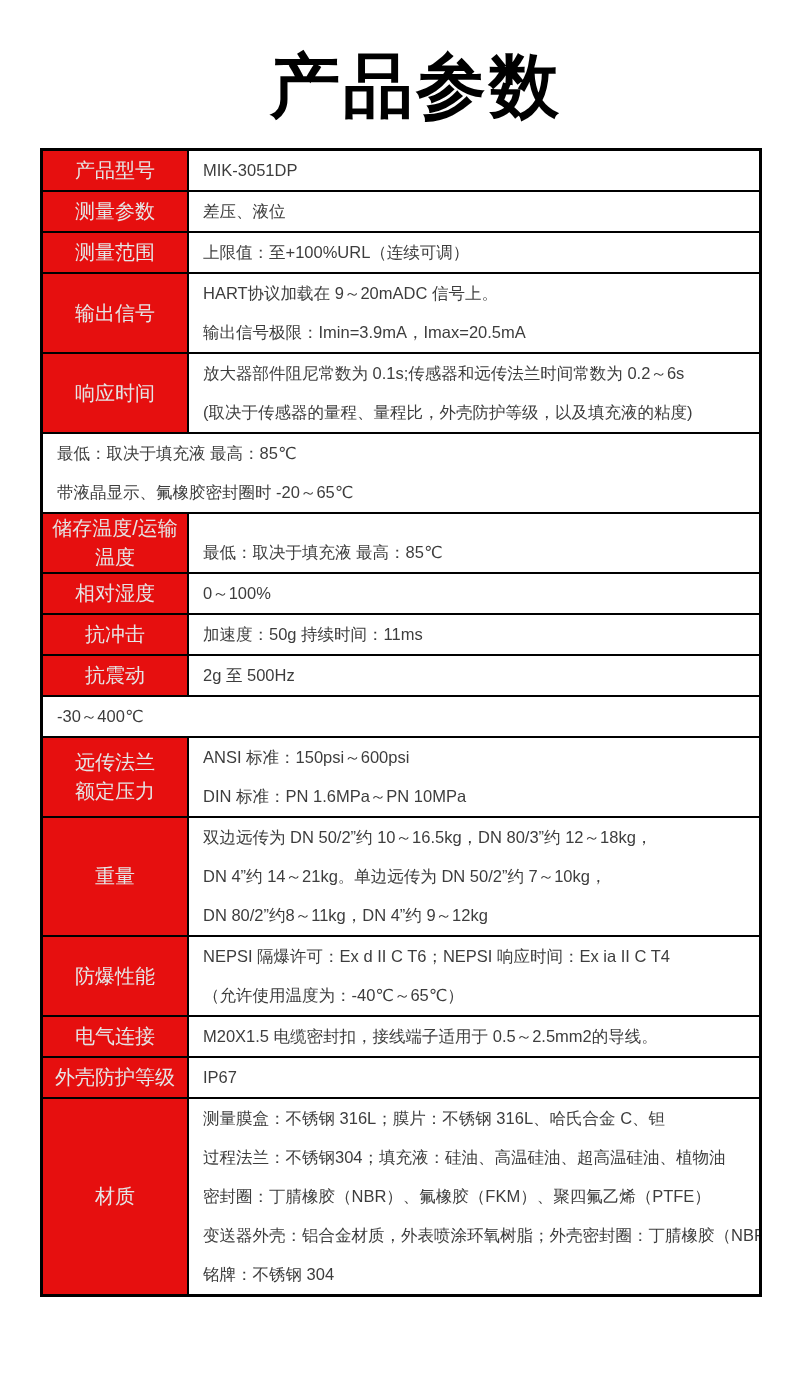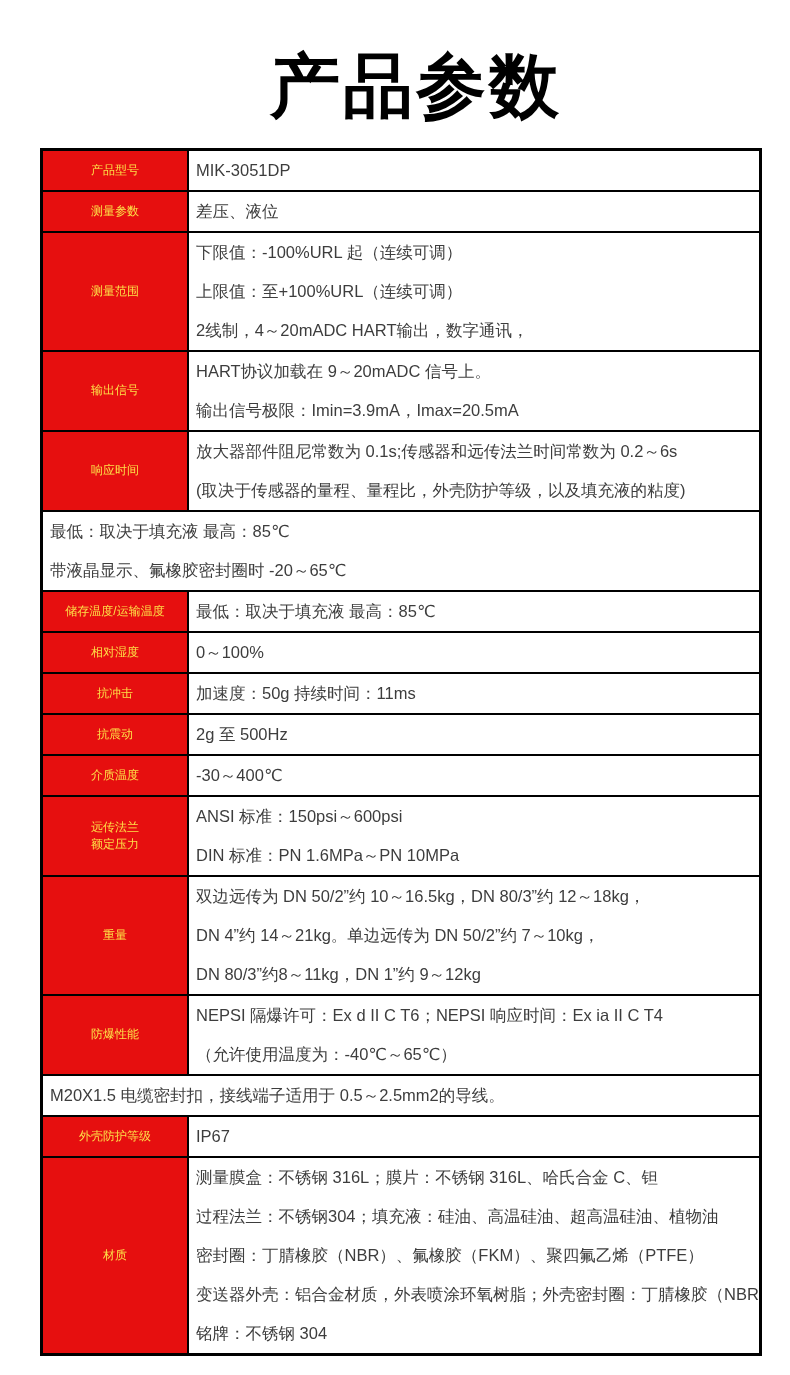--- a/index.html
+++ b/index.html
@@ -32,37 +32,37 @@
   }
   .spec-row {
     display: flex;
     border-bottom: 2px solid #000000;
   }
   .spec-row:last-child { border-bottom: none; }
   .label-cell {
     flex: 0 0 146px;
     width: 146px;
     background: var(--accent-red, #e60f0f);
-    color: #fde047;
+    color: #e5e5e5;
     border-right: 2px solid #000000;
     display: flex;
     align-items: center;
     justify-content: center;
     text-align: center;
-    font-size: 12px;
+    font-size: 20px;
     line-height: 1.45;
     white-space: pre-line;
     padding: 0 1px;
   }
   .value-cell {
     flex: 1 1 auto;
     display: flex;
     flex-direction: column;
-    justify-content: flex-start;
-    padding-left: 7px;
+    justify-content: flex-end;
+    padding-left: 14px;
     overflow: hidden;
   }
   .value-line {
     height: 39px;
     display: flex;
     align-items: center;
     font-size: 16.5px;
     color: #3d3d3d;
     white-space: nowrap;
   }
@@ -81,23 +81,21 @@
     </div>
     <div class="spec-row">
       <div class="label-cell">测量参数</div>
       <div class="value-cell">
         <div class="value-line">差压、液位</div>
       </div>
     </div>
     <div class="spec-row">
       <div class="label-cell">测量范围</div>
       <div class="value-cell">
-        <div class="value-line">下限值：-100%URL 起（连续可调）</div>
         <div class="value-line">上限值：至+100%URL（连续可调）</div>
-        <div class="value-line">2线制，4～20mADC HART输出，数字通讯，</div>
       </div>
     </div>
     <div class="spec-row">
       <div class="label-cell">输出信号</div>
       <div class="value-cell">
         <div class="value-line">HART协议加载在 9～20mADC 信号上。</div>
         <div class="value-line">输出信号极限：Imin=3.9mA，Imax=20.5mA</div>
       </div>
     </div>
     <div class="spec-row">
@@ -131,49 +129,49 @@
         <div class="value-line">加速度：50g 持续时间：11ms</div>
       </div>
     </div>
     <div class="spec-row">
       <div class="label-cell">抗震动</div>
       <div class="value-cell">
         <div class="value-line">2g 至 500Hz</div>
       </div>
     </div>
     <div class="spec-row">
-      <div class="label-cell">介质温度</div>
       <div class="value-cell">
         <div class="value-line">-30～400℃</div>
       </div>
     </div>
     <div class="spec-row">
       <div class="label-cell">远传法兰
 额定压力</div>
       <div class="value-cell">
         <div class="value-line">ANSI 标准：150psi～600psi</div>
         <div class="value-line">DIN 标准：PN 1.6MPa～PN 10MPa</div>
       </div>
     </div>
     <div class="spec-row">
       <div class="label-cell">重量</div>
       <div class="value-cell">
         <div class="value-line">双边远传为 DN 50/2”约 10～16.5kg，DN 80/3”约 12～18kg，</div>
         <div class="value-line">DN 4”约 14～21kg。单边远传为 DN 50/2”约 7～10kg，</div>
-        <div class="value-line">DN 80/3”约8～11kg，DN 1”约 9～12kg</div>
+        <div class="value-line">DN 80/2”约8～11kg，DN 4”约 9～12kg</div>
       </div>
     </div>
     <div class="spec-row">
       <div class="label-cell">防爆性能</div>
       <div class="value-cell">
         <div class="value-line">NEPSI 隔爆许可：Ex d II C T6；NEPSI 响应时间：Ex ia II C T4</div>
         <div class="value-line">（允许使用温度为：-40℃～65℃）</div>
       </div>
     </div>
     <div class="spec-row">
+      <div class="label-cell">电气连接</div>
       <div class="value-cell">
         <div class="value-line">M20X1.5 电缆密封扣，接线端子适用于 0.5～2.5mm2的导线。</div>
       </div>
     </div>
     <div class="spec-row">
       <div class="label-cell">外壳防护等级</div>
       <div class="value-cell">
         <div class="value-line">IP67</div>
       </div>
     </div>

